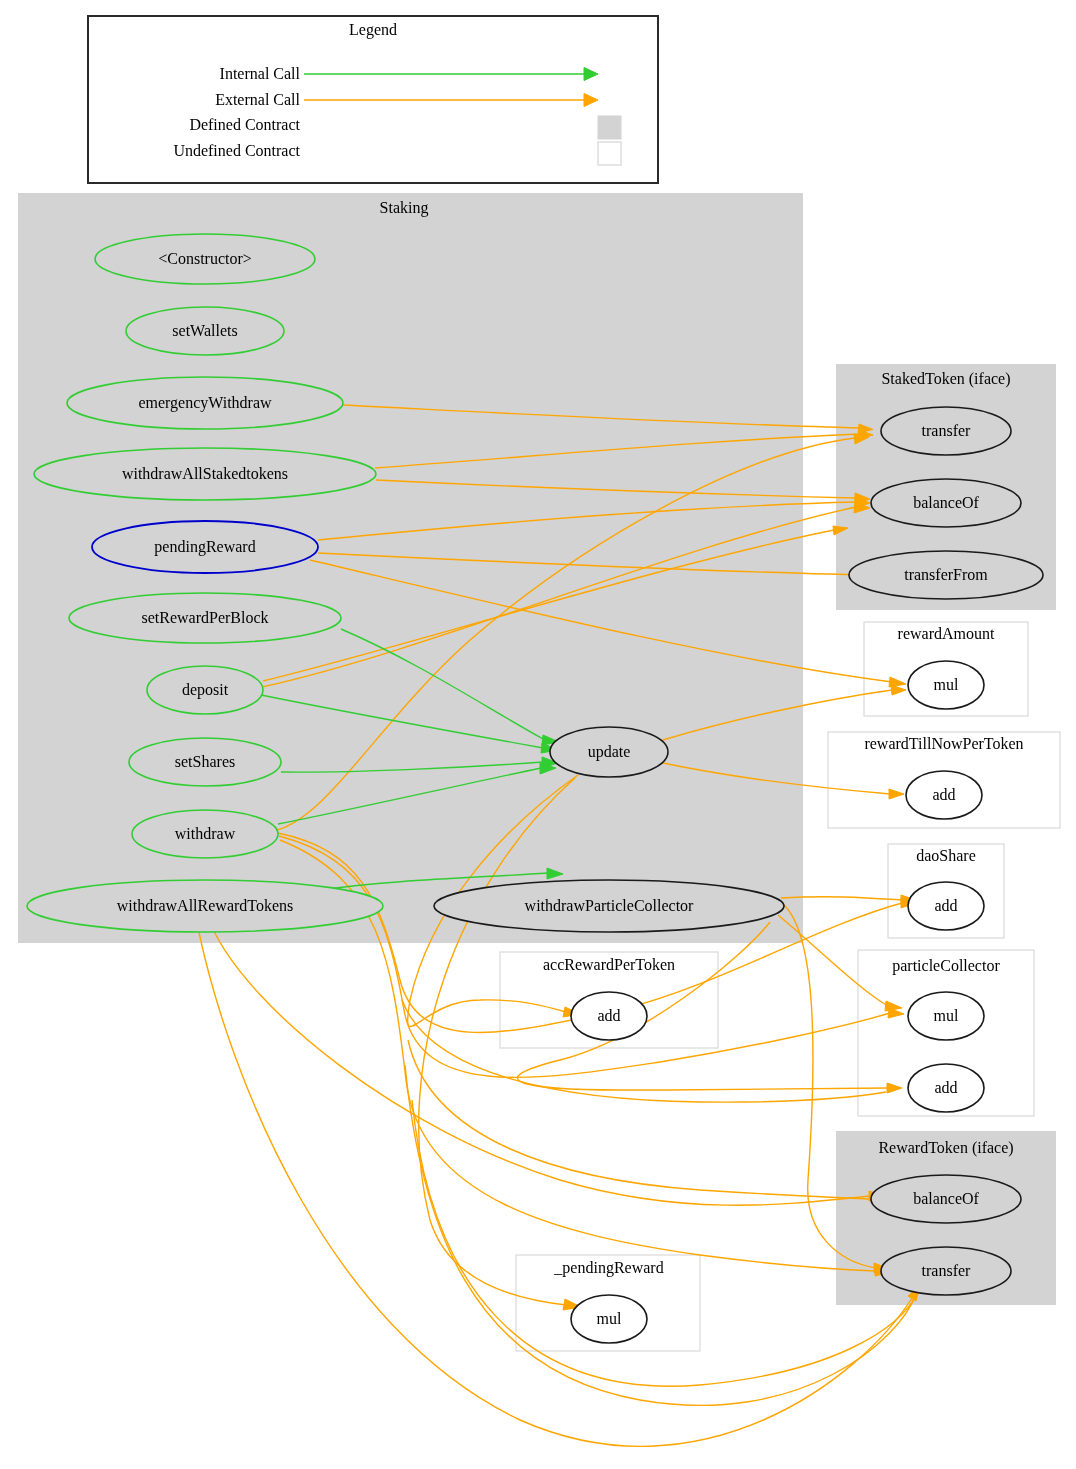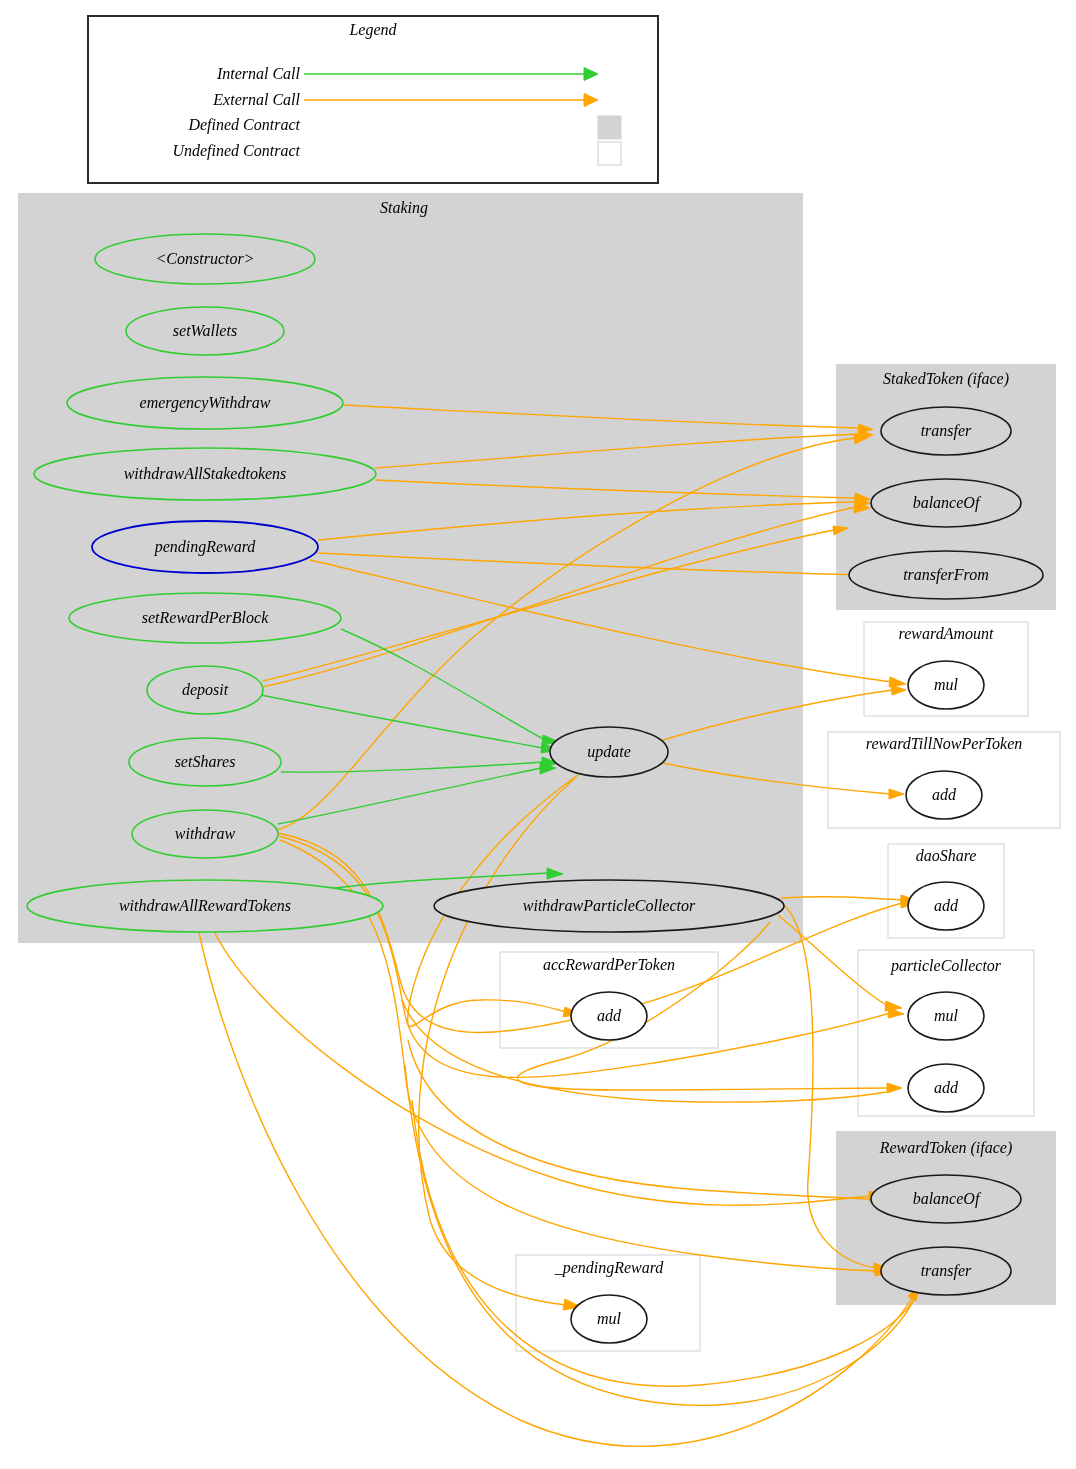--- a/index.html
+++ b/index.html
@@ -11,21 +11,20 @@
     width: 1076px;
     height: 1469px;
     font-family: "Liberation Serif", "DejaVu Serif", serif;
     overflow: hidden;
   }
   #canvas {
     position: relative;
     width: 1076px;
     height: 1469px;
     background: #ffffff;
-    font-style: italic;
   }
   svg#graph {
     position: absolute;
     top: 0; left: 0;
     width: 1076px;
     height: 1469px;
   }
   text {
     font-family: "Liberation Serif", "DejaVu Serif", serif;
     fill: #000000;

